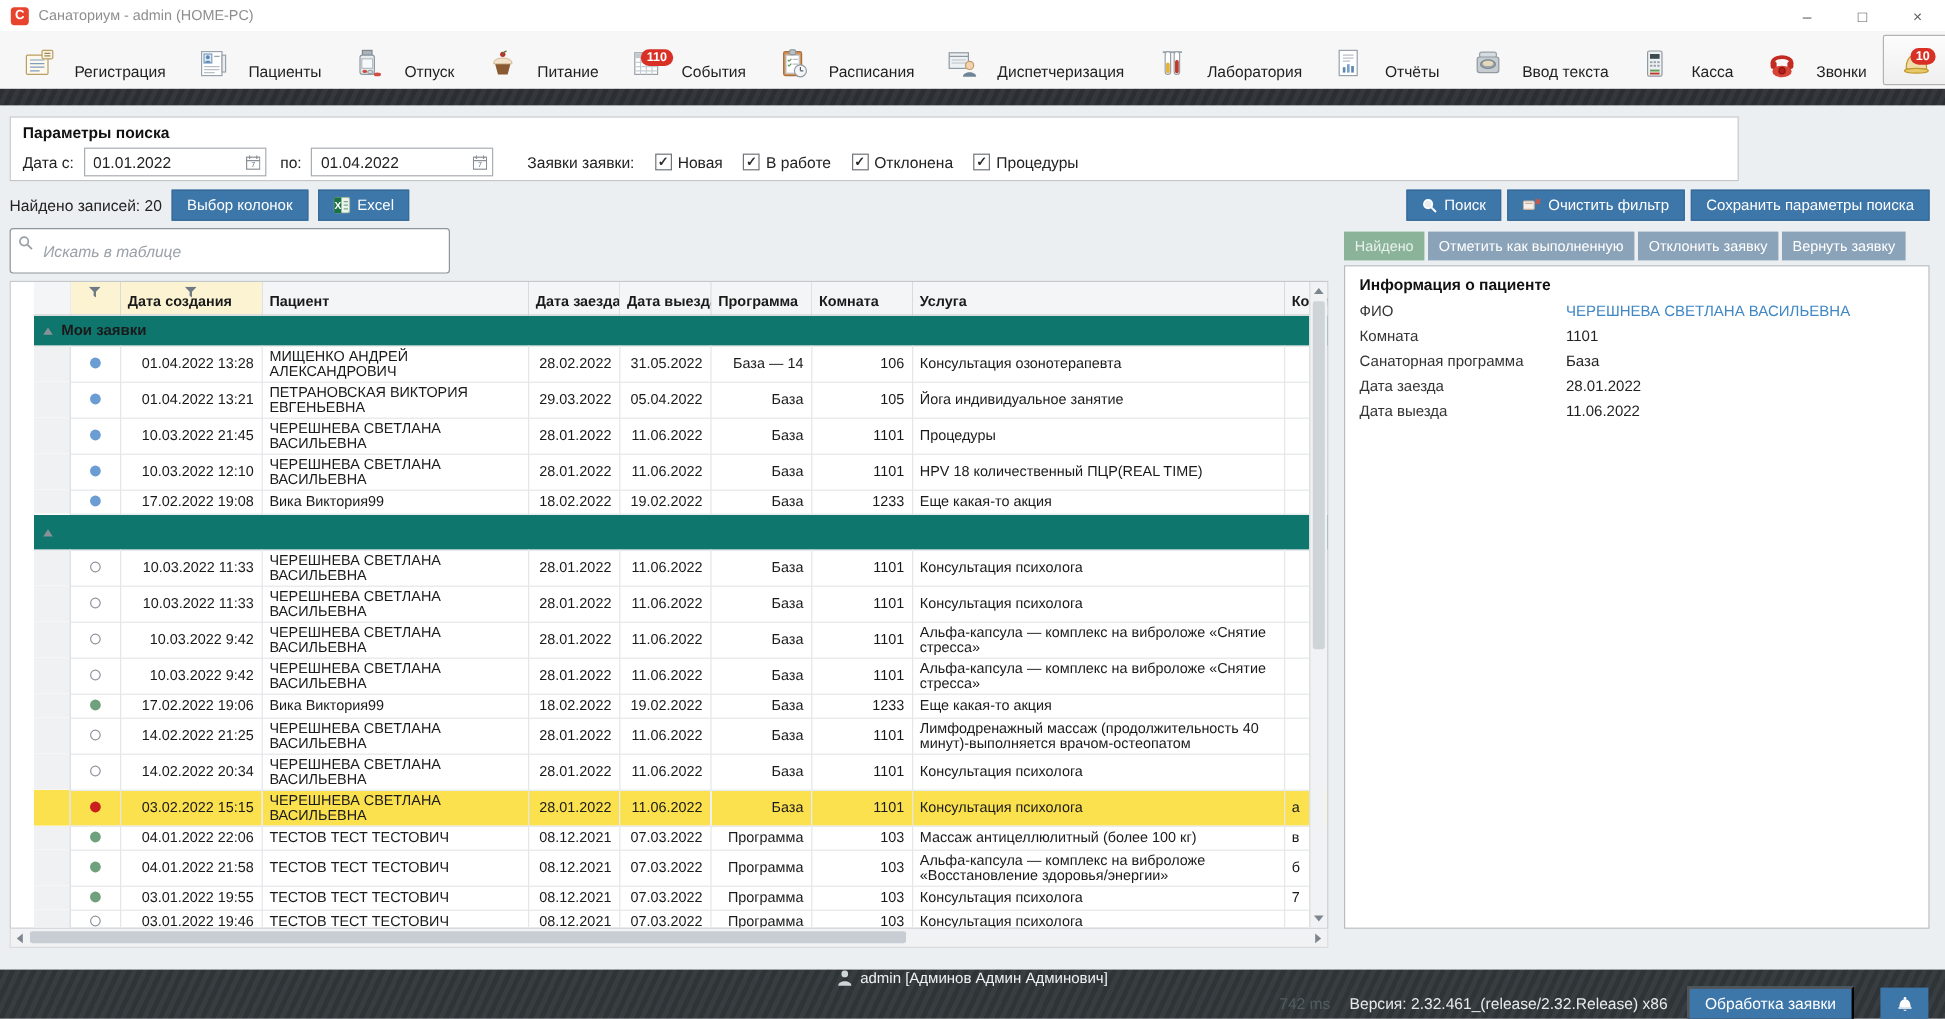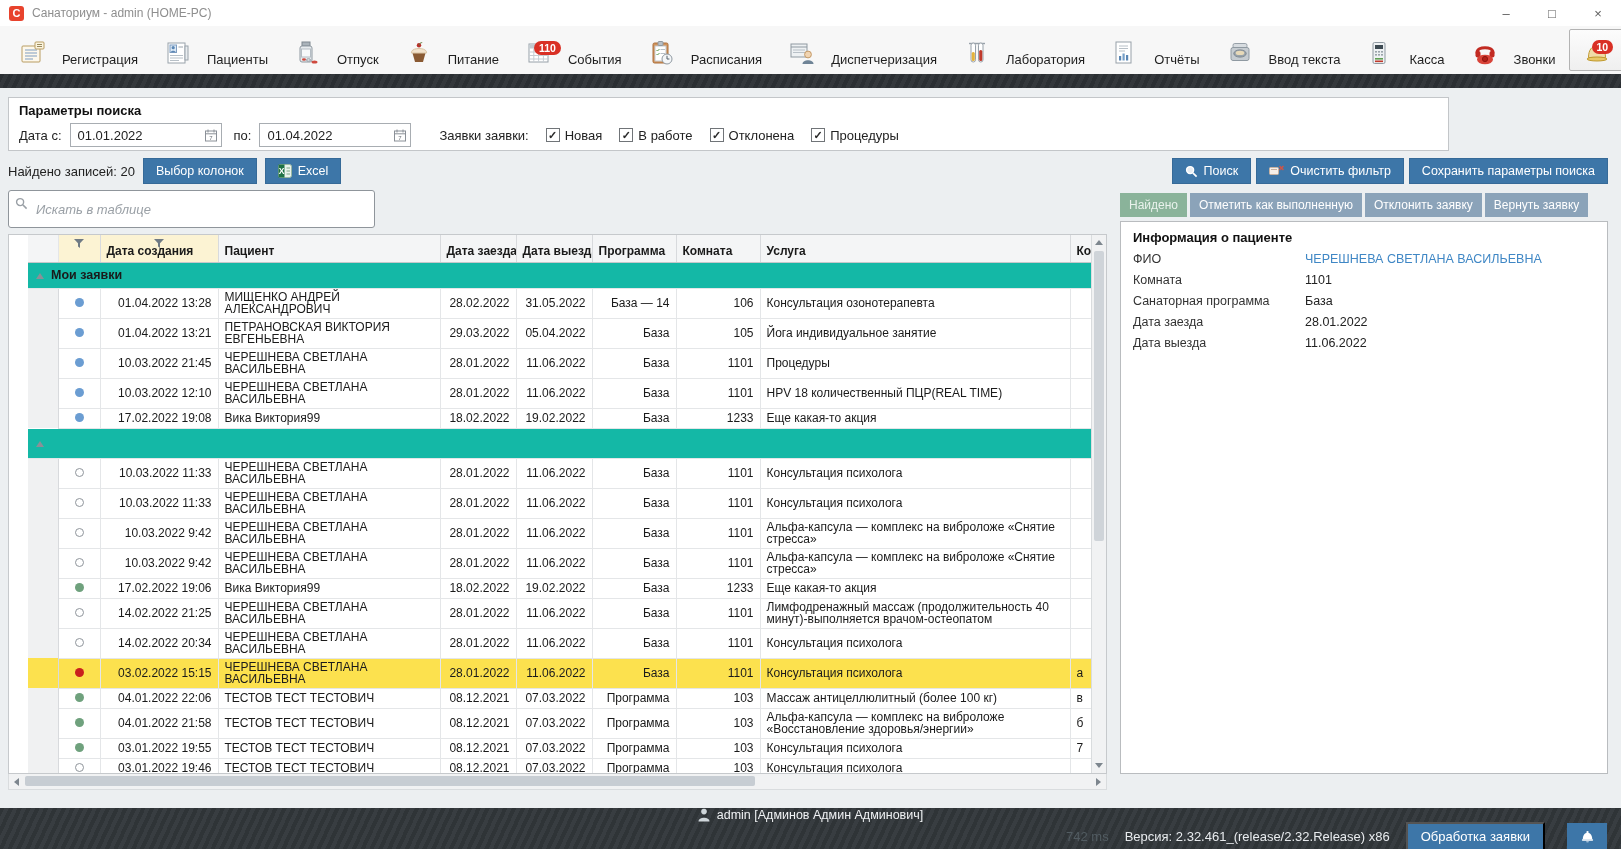--- a/index.html
+++ b/index.html
@@ -82,21 +82,21 @@
              overflow:hidden; white-space:nowrap; vertical-align:bottom; }
   thead th.filtered { background:#fcf3d3; }
   thead th:first-child { border-right-color:#e4e6e8; }
   .funnel { position:absolute; top:2px; left:50%; transform:translateX(-50%); }
   tbody td { border-right:1px solid #e4e6e8; border-bottom:1px solid #e4e6e8; padding:2px 6px;
              vertical-align:middle; line-height:12.5px; overflow:hidden; }
   tbody td.gutter { background:#f0f1f2; border-bottom:none; border-right:1px solid #d8dadd; }
   tbody tr.item-row { height:20px; }
   td.num { text-align:right; }
   td.ctr { text-align:center; }
-  tr.group-row td { background:#14b8a6; border-right:none; font-weight:700; font-size:12.5px;
+  tr.group-row td { background:#0f766e; border-right:none; font-weight:700; font-size:12.5px;
                     padding-left:8px; height:26px; }
   tr.group-row.empty td { height:30px; }
   .tri { display:inline-block; width:0; height:0; border-left:4px solid transparent;
          border-right:4px solid transparent; border-bottom:6px solid #8a9097; margin-right:7px; }
   .dot { width:9px; height:9px; border-radius:50%; display:inline-block; }
   .dot-blue { background:#6b9dd2; } .dot-green { background:#6fa17d; } .dot-red { background:#c9201d; }
   .dot-hollow { background:#fff; border:1.5px solid #8f959b; width:9px; height:9px; }
   tr.selected td { background:#fce14e !important; }
 
   .vscroll { position:absolute; right:0; top:0; bottom:0; width:15px; background:#f1f2f3;

